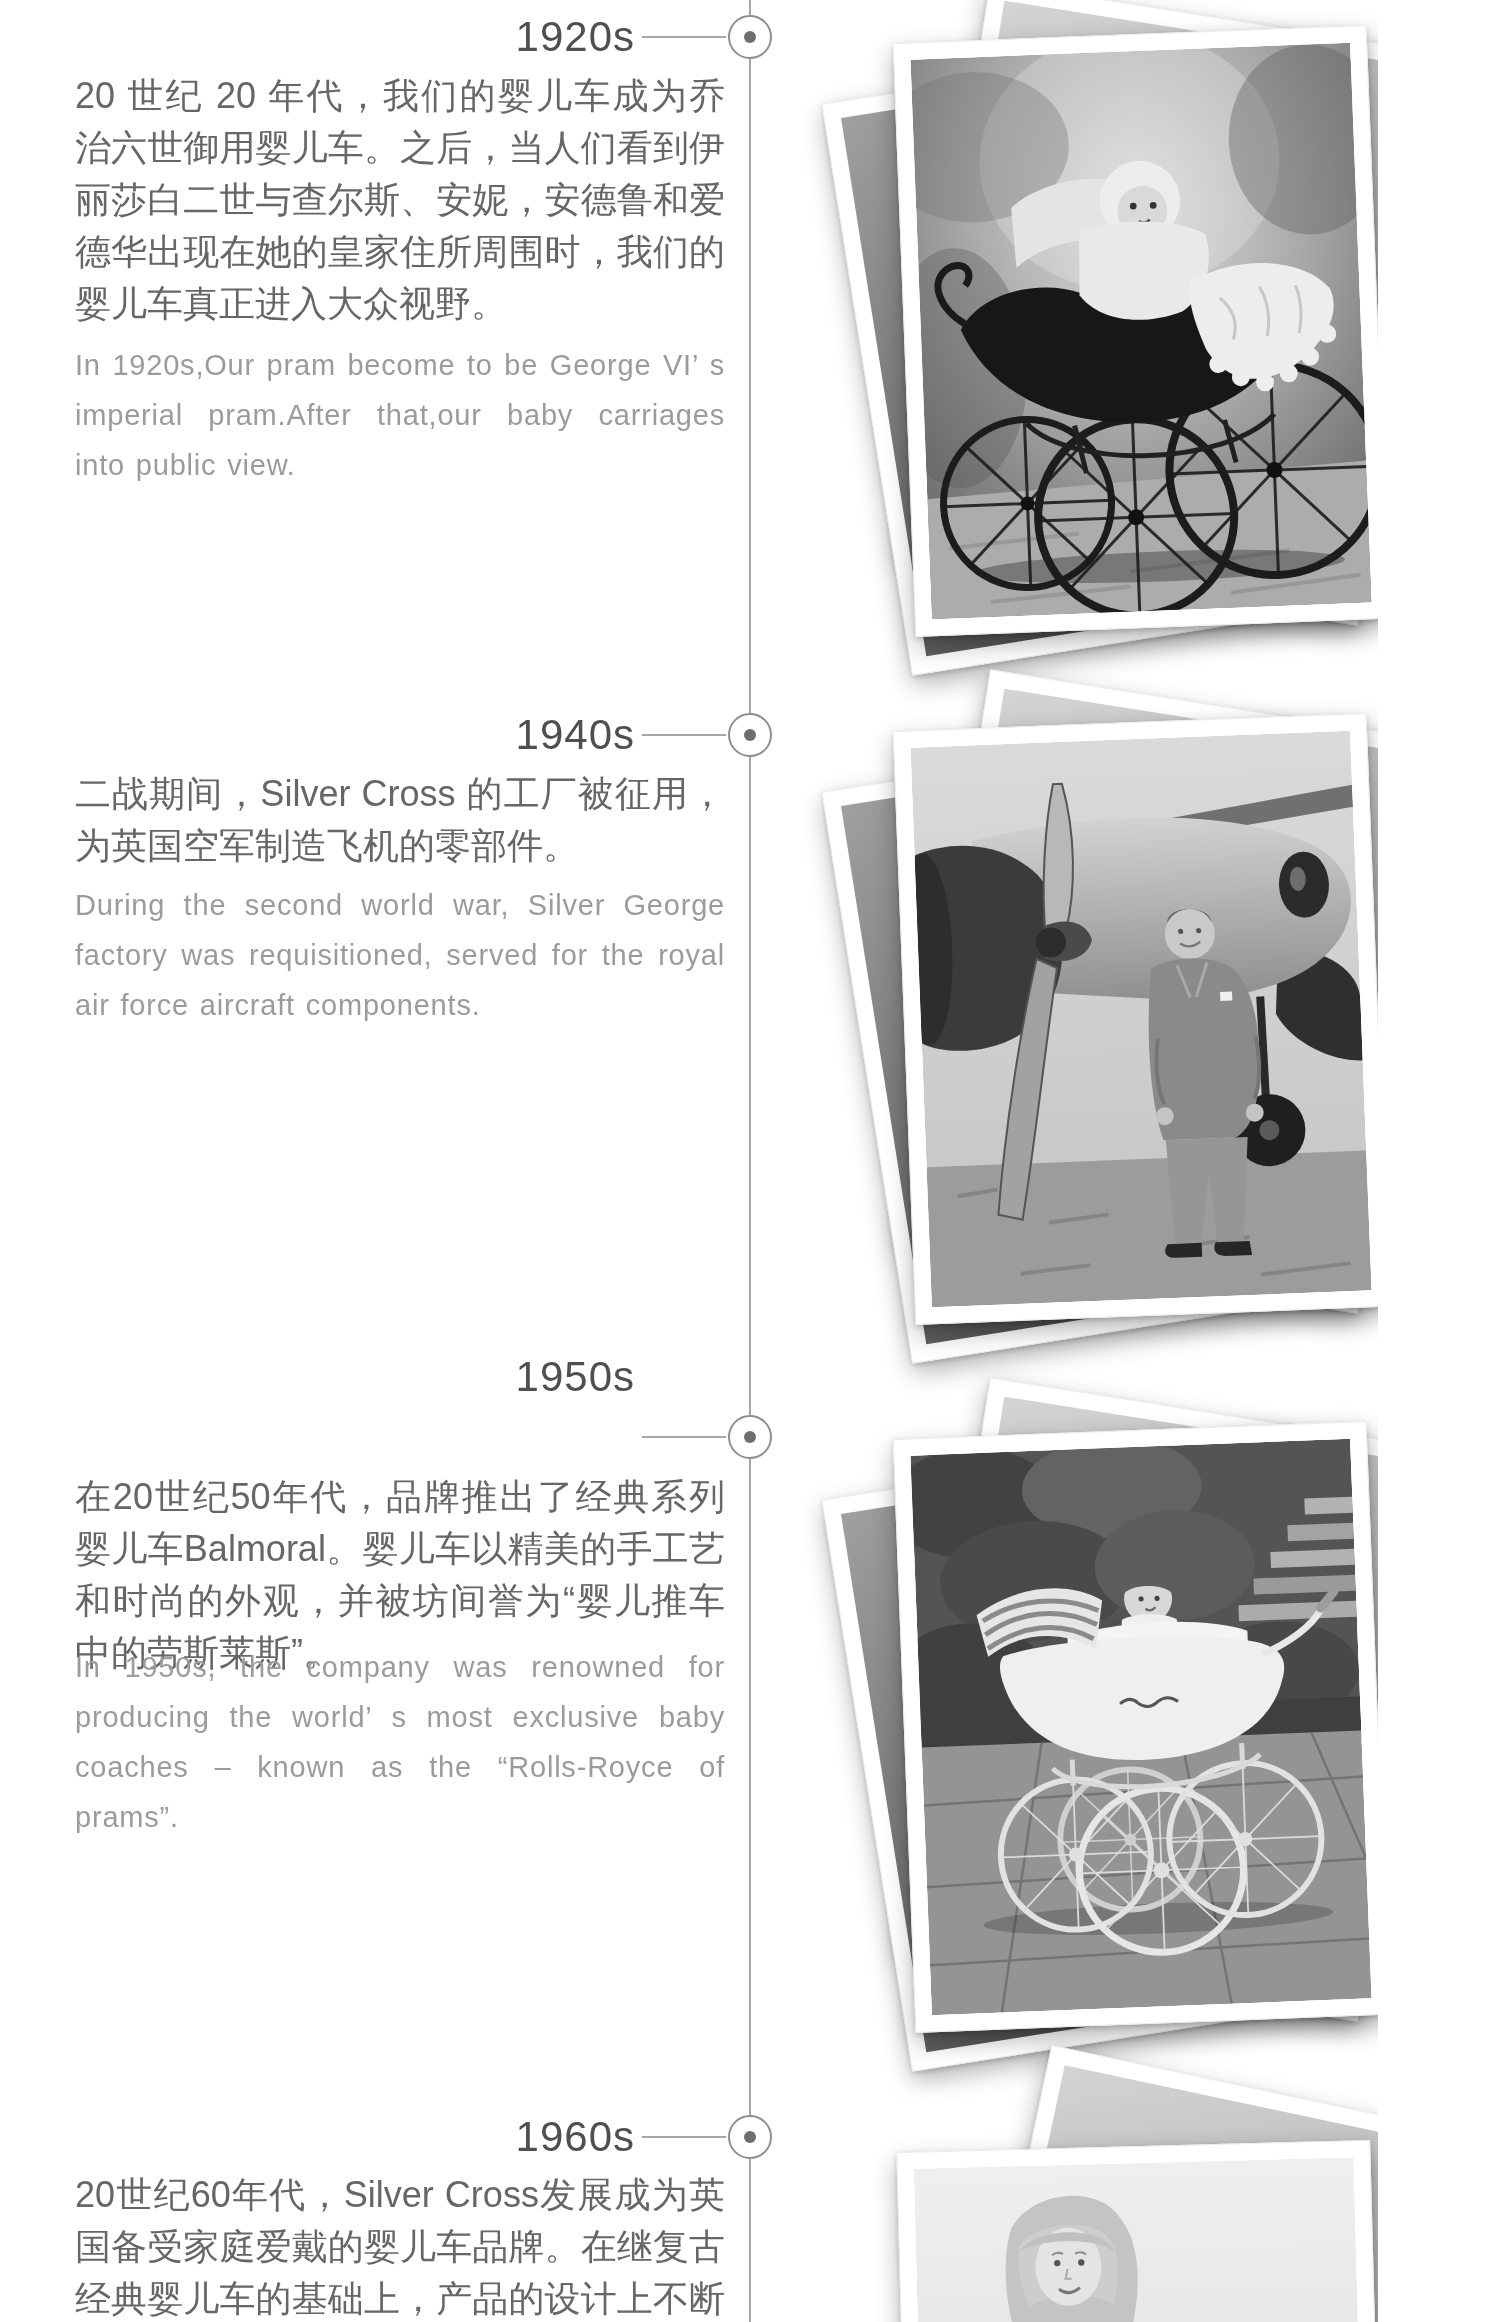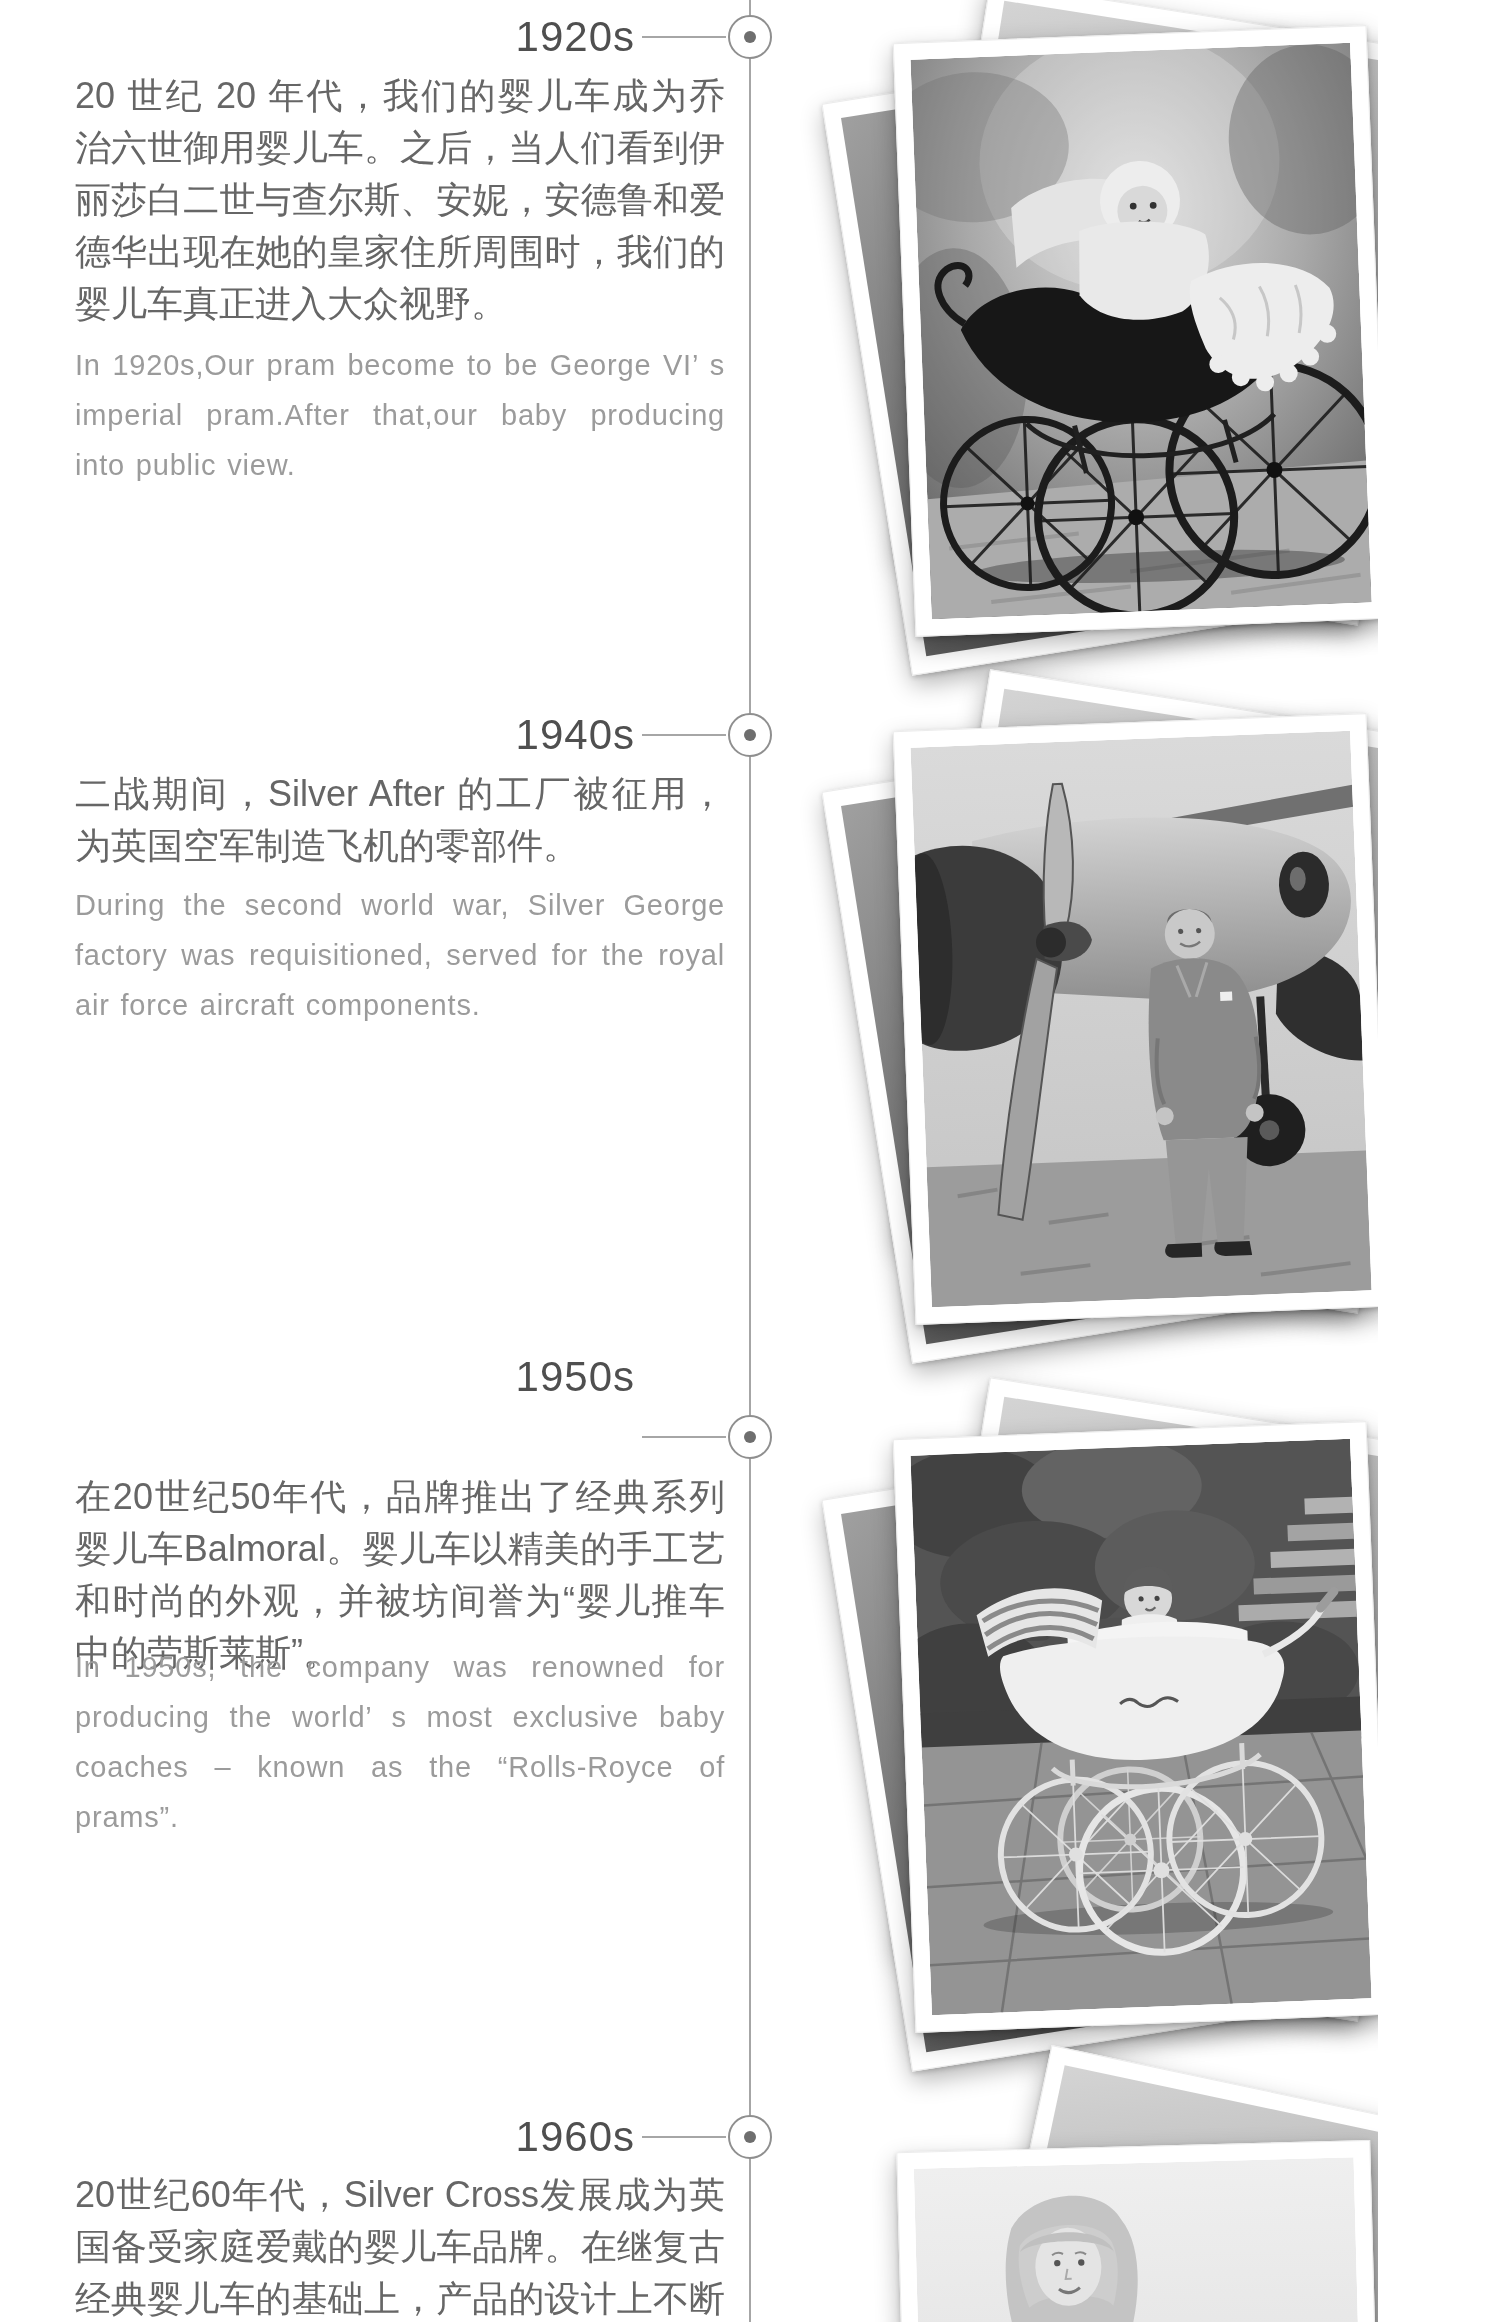--- a/index.html
+++ b/index.html
@@ -45,21 +45,21 @@
 <div class="page">
   <div class="vline"></div>
 
   <div class="s1">
     <div class="decade">1920s</div>
     <div class="connector"></div>
     <div class="node">
         <i></i>
       </div>
     <p class="zh">20 世纪 20 年代，我们的婴儿车成为乔治六世御用婴儿车。之后，当人们看到伊丽莎白二世与查尔斯、安妮，安德鲁和爱德华出现在她的皇家住所周围时，我们的婴儿车真正进入大众视野。</p>
-    <p class="en">In 1920s,Our pram become to be George VI’ s imperial pram.After that,our baby producing into public view.</p>
+    <p class="en">In 1920s,Our pram become to be George VI’ s imperial pram.After that,our baby carriages into public view.</p>
   </div>
   <div class="stack st1">
     <div class="ph back-r">
         <div class="inner"></div>
       </div>
     <div class="ph back-l">
         <div class="inner"></div>
       </div>
     <div class="ph main">
         <div class="inner">
@@ -125,21 +125,21 @@
     </div>
       </div>
   </div>
 
   <div class="s2">
     <div class="decade">1940s</div>
     <div class="connector"></div>
     <div class="node">
         <i></i>
       </div>
-    <p class="zh">二战期间，Silver After 的工厂被征用，为英国空军制造飞机的零部件。</p>
+    <p class="zh">二战期间，Silver Cross 的工厂被征用，为英国空军制造飞机的零部件。</p>
     <p class="en">During the second world war, Silver George factory was requisitioned, served for the royal air force aircraft components.</p>
   </div>
   <div class="stack st2">
     <div class="ph back-r">
         <div class="inner"></div>
       </div>
     <div class="ph back-l">
         <div class="inner"></div>
       </div>
     <div class="ph main">

